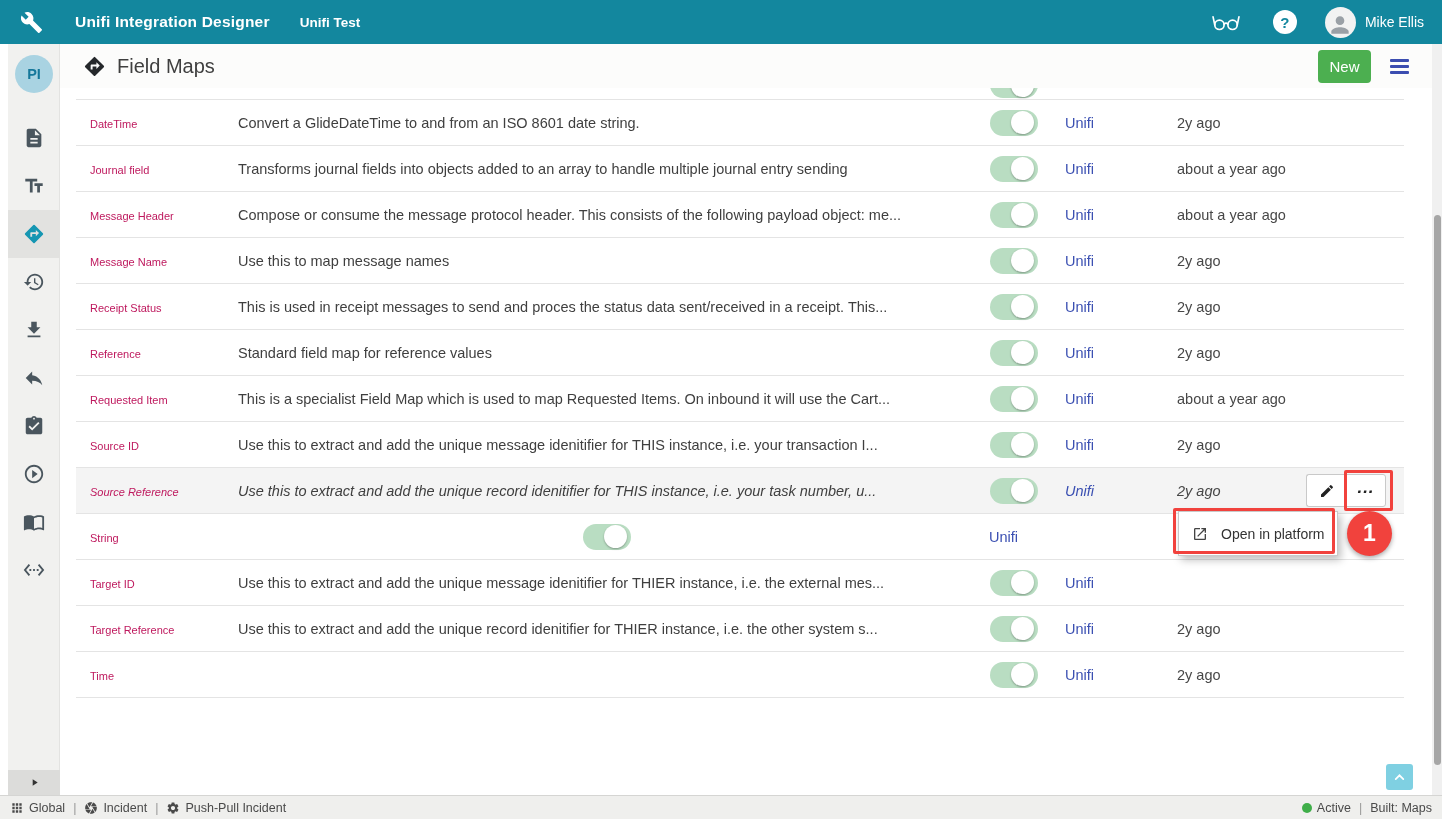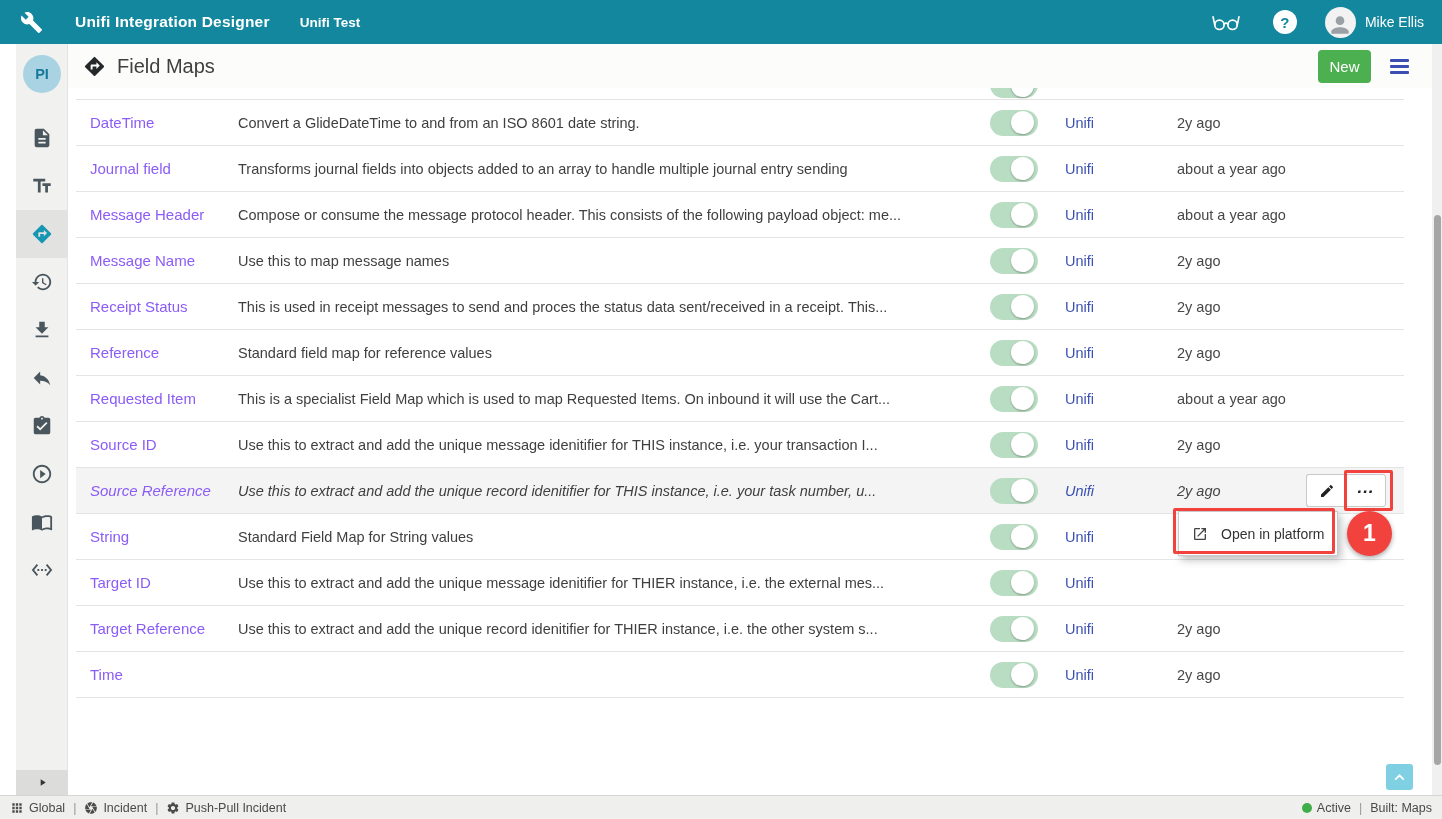--- a/index.html
+++ b/index.html
@@ -15,21 +15,21 @@
   .topbar .right { margin-left:auto; display:flex; align-items:center; }
   .topbar .glasses { width:30px; height:24px; margin-right:32px; cursor:pointer; }
   .help-circle { width:24px; height:24px; border-radius:50%; background:#fff; color:#13879E;
                  font-weight:bold; font-size:15px; display:flex; align-items:center; justify-content:center;
                  margin-right:28px; cursor:pointer; }
   .avatar { width:31px; height:31px; border-radius:50%; background:#f2f2f2; margin-right:9px;
             display:flex; align-items:flex-end; justify-content:center; overflow:hidden; }
   .topbar .user { color:#fff; font-size:14px; margin-right:18px; }
 
   
-  .sidebar { position:absolute; left:16px; top:44px; width:52px; height:751px; background:#f1f1ef;
+  .sidebar { position:absolute; left:8px; top:44px; width:52px; height:751px; background:#f1f1ef;
              border-right:1px solid #e3e3e1; z-index:3; }
   .side-avatar { position:absolute; left:7px; top:11px; width:38px; height:38px; border-radius:50%;
                  background:#a9d3e2; color:#16789b; font-weight:bold; font-size:14.5px;
                  display:flex; align-items:center; justify-content:center; }
   .nav { position:absolute; top:70px; left:0; width:100%; }
   .nav-item { width:52px; height:48px; display:flex; align-items:center; justify-content:center; cursor:pointer; }
   .nav-item svg { width:22px; height:22px; fill:#4a565e; }
   .nav-item.active { background:#e2e2e0; }
   .nav-item.active svg { fill:#1596b2; }
   .side-expand { position:absolute; left:0; bottom:0; width:52px; height:25px; background:#dcdcda;
@@ -48,21 +48,21 @@
   .hamburger span { display:block; height:3px; background:#3b4db0; border-radius:1px; }
 
   
   .table { margin:0 28px 0 24px; }
   .partial-row { height:12px; border-bottom:1px solid #e4e4e4; position:relative; overflow:hidden; }
   .partial-row .toggle { position:absolute; left:914px; top:-16px; }
   .row { height:46px; display:grid; grid-template-columns:162px 1fr 76px 113px 135px 104px;
          align-items:center; border-bottom:1px solid #e4e4e4; }
   .row.hover { background:#f4f4f4;font-style:italic; }
   .cell.name { padding-left:14px; }
-  .cell.name a { color:#8b5cf6; font-size:15px; text-decoration:none; cursor:pointer; }
+  .cell.name a { color:#be185d; font-size:11px; text-decoration:none; cursor:pointer; }
   .cell.desc { font-size:14.5px; color:#3f3f3f; white-space:nowrap; overflow:hidden; }
   .cell.toggle-cell { display:flex; justify-content:center; }
   .toggle { display:inline-block; width:48px; height:26px; border-radius:13px; background:#b9ddc2;
             position:relative; cursor:pointer; }
   .toggle::after { content:""; position:absolute; width:23px; height:23px; border-radius:50%;
                    background:#fff; top:1.5px; left:21px; box-shadow:0 1px 2px rgba(0,0,0,.3); }
   .cell.unifi { padding-left:13px; }
   .cell.unifi a { color:#3b50b2; font-size:14.5px; text-decoration:none; cursor:pointer; }
   .cell.time { padding-left:12px; font-size:14.5px; color:#474747; }
   .btn-group { display:flex; margin-left:6px; }
@@ -315,21 +315,20 @@
                 </svg>
               </div>
               <div class="icon-btn last">
                 <span class="dots">...</span>
               </div>
             </div>
           </div>
         </div>
         <div class="row">
           <div class="cell name"><a>String</a></div>
-          <div class="cell desc">Standard Field Map for String values</div>
           <div class="cell toggle-cell">
             <span class="toggle"></span>
           </div>
           <div class="cell unifi"><a>Unifi</a></div>
           <div class="cell time"></div>
           <div class="cell actions"></div>
         </div>
         <div class="row">
           <div class="cell name"><a>Target ID</a></div>
           <div class="cell desc">Use this to extract and add the unique message idenitifier for THIER instance, i.e. the external mes...</div>

